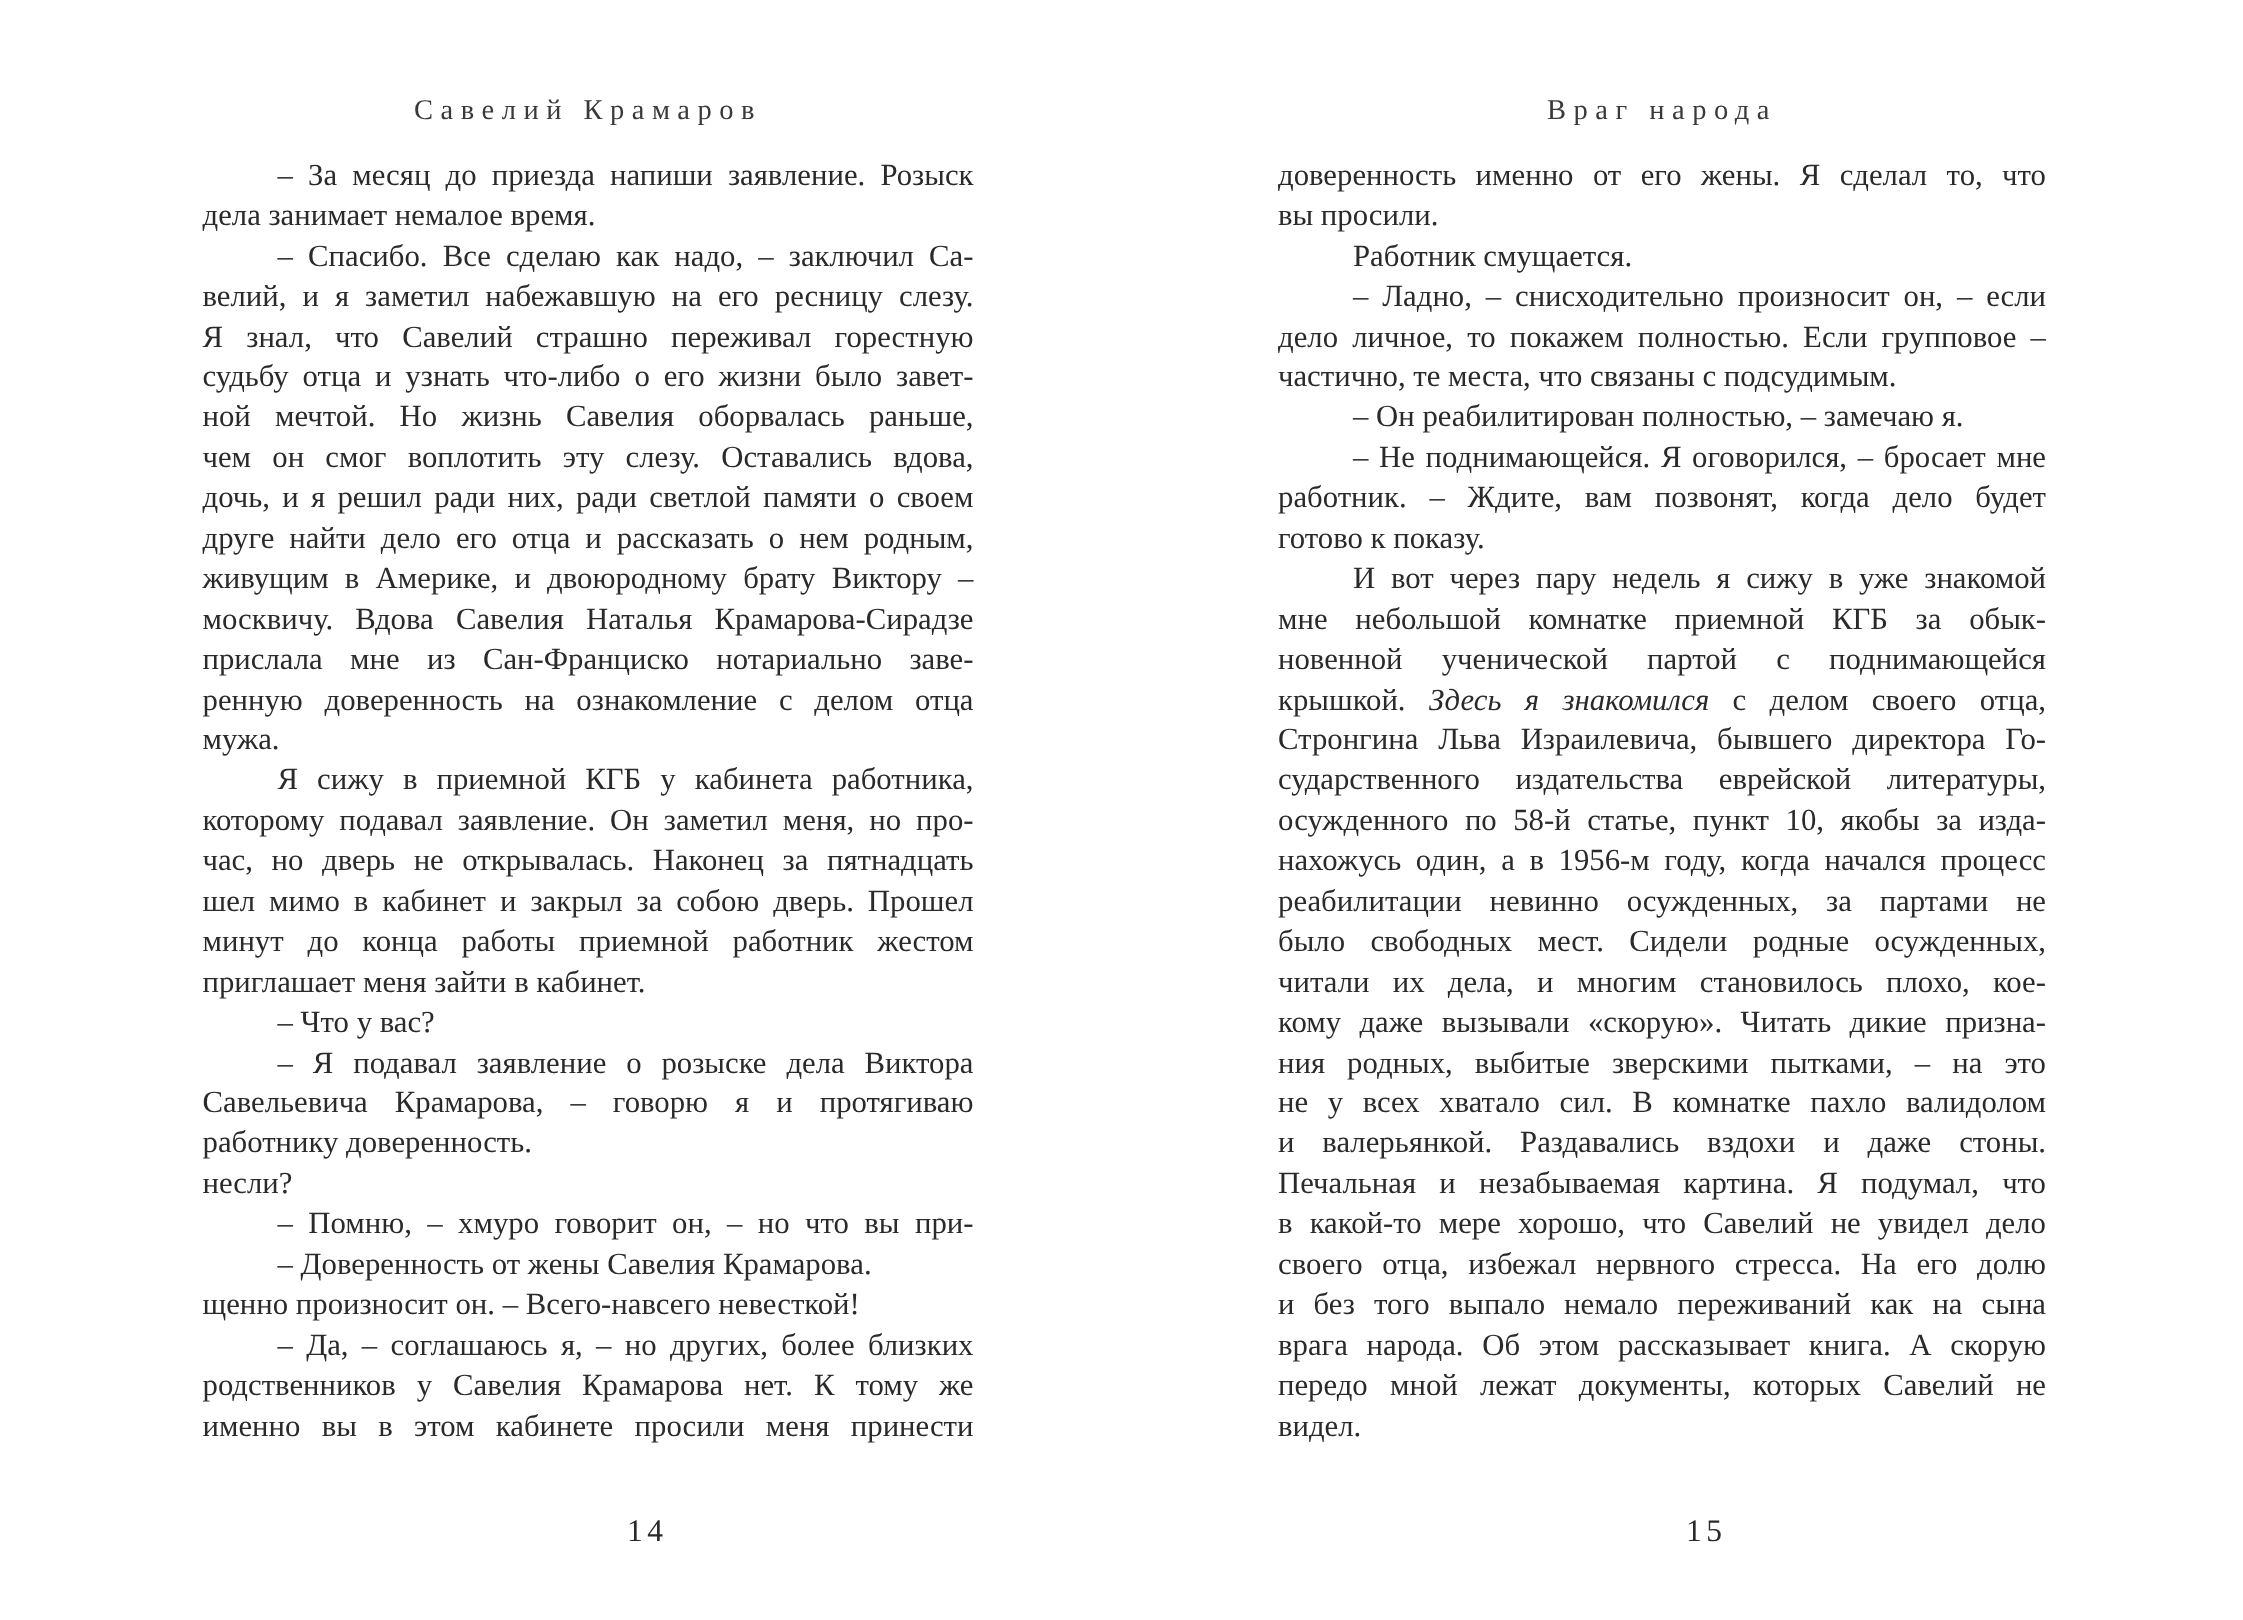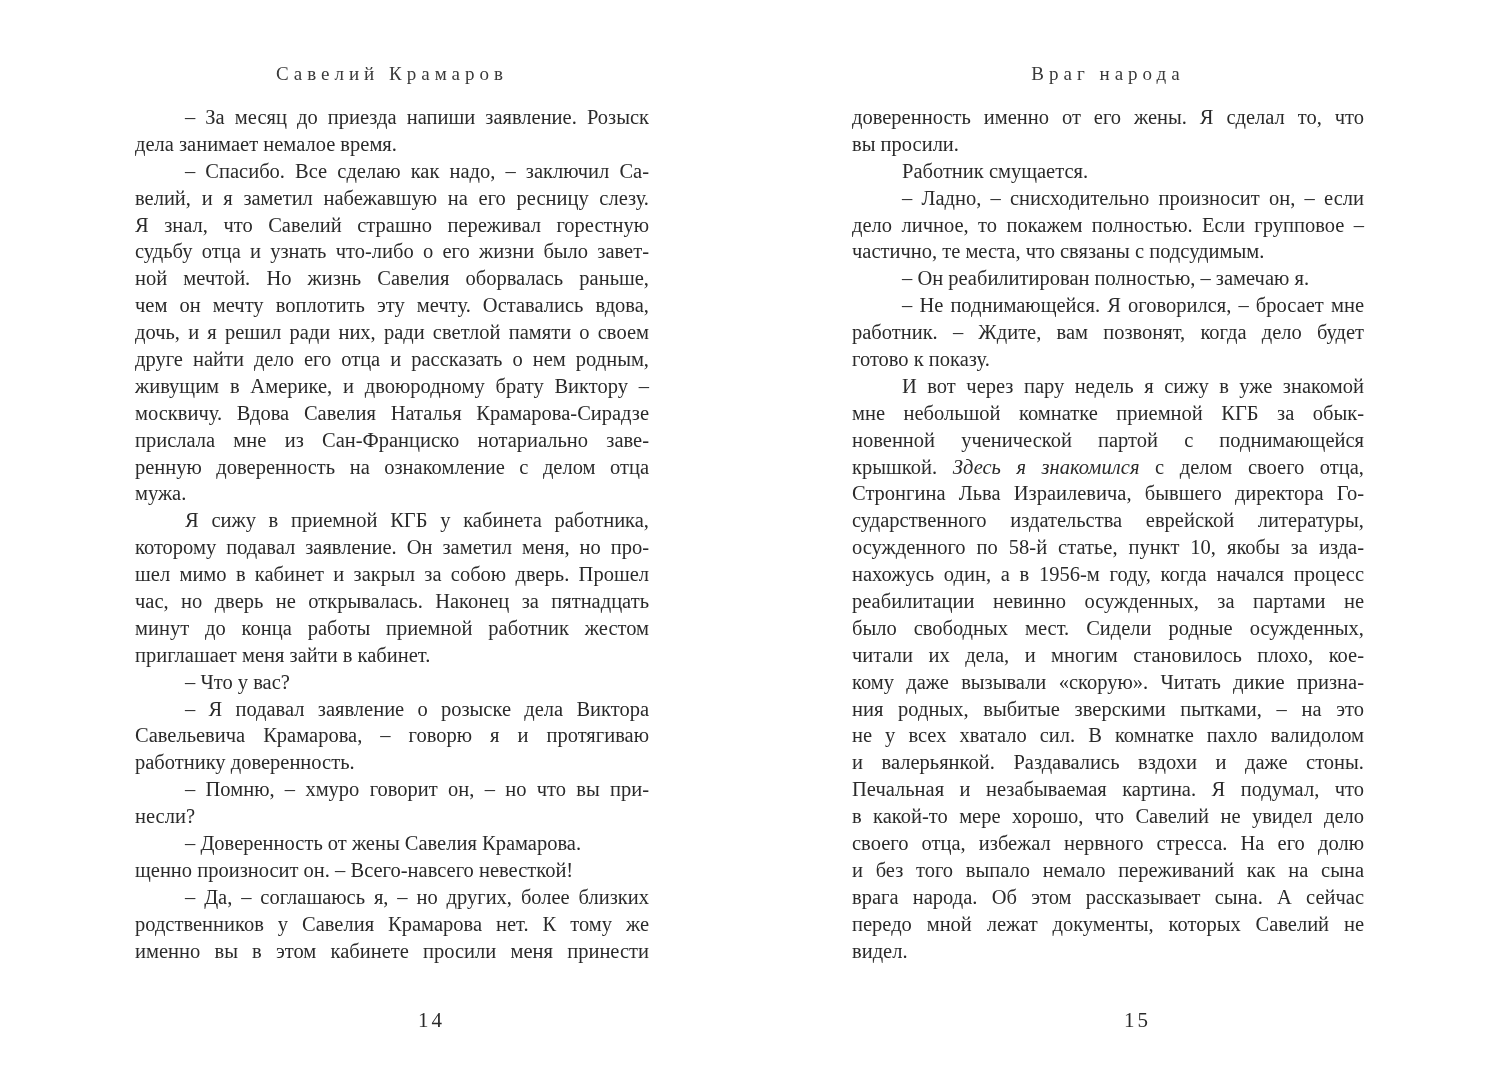--- a/index.html
+++ b/index.html
@@ -75,40 +75,40 @@
 <div class="page page-left">
   <div class="running-head">Савелий Крамаров</div>
   <div class="body-text" id="left-body">
       <div class="line indent"><span>– За месяц до приезда напиши заявление. Розыск</span></div>
       <div class="line last"><span>дела занимает немалое время.</span></div>
       <div class="line indent"><span>– Спасибо. Все сделаю как надо, – заключил Са-</span></div>
       <div class="line"><span>велий, и я заметил набежавшую на его ресницу слезу.</span></div>
       <div class="line"><span>Я знал, что Савелий страшно переживал горестную</span></div>
       <div class="line"><span>судьбу отца и узнать что-либо о его жизни было завет-</span></div>
       <div class="line"><span>ной мечтой. Но жизнь Савелия оборвалась раньше,</span></div>
-      <div class="line"><span>чем он мечту воплотить эту мечту. Оставались вдова,</span></div>
+      <div class="line"><span>чем он смог воплотить эту слезу. Оставались вдова,</span></div>
       <div class="line"><span>дочь, и я решил ради них, ради светлой памяти о своем</span></div>
       <div class="line"><span>друге найти дело его отца и рассказать о нем родным,</span></div>
       <div class="line"><span>живущим в Америке, и двоюродному брату Виктору –</span></div>
       <div class="line"><span>москвичу. Вдова Савелия Наталья Крамарова-Сирадзе</span></div>
       <div class="line"><span>прислала мне из Сан-Франциско нотариально заве-</span></div>
       <div class="line"><span>ренную доверенность на ознакомление с делом отца</span></div>
       <div class="line last"><span>мужа.</span></div>
       <div class="line indent"><span>Я сижу в приемной КГБ у кабинета работника,</span></div>
       <div class="line"><span>которому подавал заявление. Он заметил меня, но про-</span></div>
+      <div class="line"><span>час, но дверь не открывалась. Наконец за пятнадцать</span></div>
       <div class="line"><span>шел мимо в кабинет и закрыл за собою дверь. Прошел</span></div>
-      <div class="line"><span>час, но дверь не открывалась. Наконец за пятнадцать</span></div>
       <div class="line"><span>минут до конца работы приемной работник жестом</span></div>
       <div class="line last"><span>приглашает меня зайти в кабинет.</span></div>
       <div class="line indent last"><span>– Что у вас?</span></div>
       <div class="line indent"><span>– Я подавал заявление о розыске дела Виктора</span></div>
       <div class="line"><span>Савельевича Крамарова, – говорю я и протягиваю</span></div>
       <div class="line last"><span>работнику доверенность.</span></div>
+      <div class="line last"><span>несли?</span></div>
       <div class="line indent"><span>– Помню, – хмуро говорит он, – но что вы при-</span></div>
-      <div class="line last"><span>несли?</span></div>
       <div class="line indent last"><span>– Доверенность от жены Савелия Крамарова.</span></div>
       <div class="line last"><span>щенно произносит он. – Всего-навсего невесткой!</span></div>
       <div class="line indent"><span>– Да, – соглашаюсь я, – но других, более близких</span></div>
       <div class="line"><span>родственников у Савелия Крамарова нет. К тому же</span></div>
       <div class="line"><span>именно вы в этом кабинете просили меня принести</span></div>
     </div>
   <div class="folio">14</div>
 </div>
 
 <div class="page page-right">
@@ -136,18 +136,18 @@
       <div class="line"><span>было свободных мест. Сидели родные осужденных,</span></div>
       <div class="line"><span>читали их дела, и многим становилось плохо, кое-</span></div>
       <div class="line"><span>кому даже вызывали «скорую». Читать дикие призна-</span></div>
       <div class="line"><span>ния родных, выбитые зверскими пытками, – на это</span></div>
       <div class="line"><span>не у всех хватало сил. В комнатке пахло валидолом</span></div>
       <div class="line"><span>и валерьянкой. Раздавались вздохи и даже стоны.</span></div>
       <div class="line"><span>Печальная и незабываемая картина. Я подумал, что</span></div>
       <div class="line"><span>в какой-то мере хорошо, что Савелий не увидел дело</span></div>
       <div class="line"><span>своего отца, избежал нервного стресса. На его долю</span></div>
       <div class="line"><span>и без того выпало немало переживаний как на сына</span></div>
-      <div class="line"><span>врага народа. Об этом рассказывает сына. А сейчас</span></div>
+      <div class="line"><span>врага народа. Об этом рассказывает книга. А скорую</span></div>
       <div class="line"><span>передо мной лежат документы, которых Савелий не</span></div>
       <div class="line last"><span>видел.</span></div>
     </div>
   <div class="folio">15</div>
 </div>
 
 </body></html>

